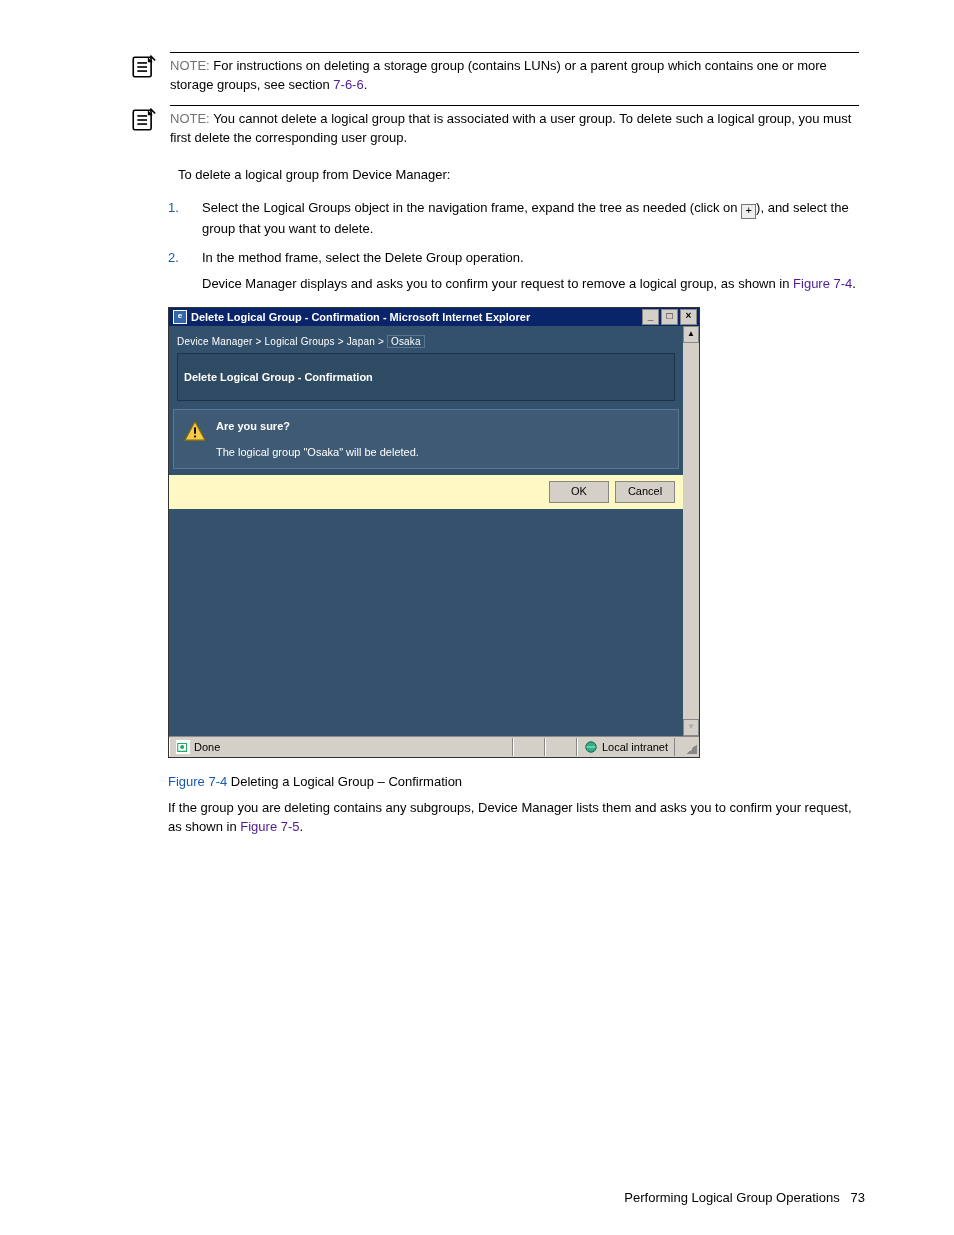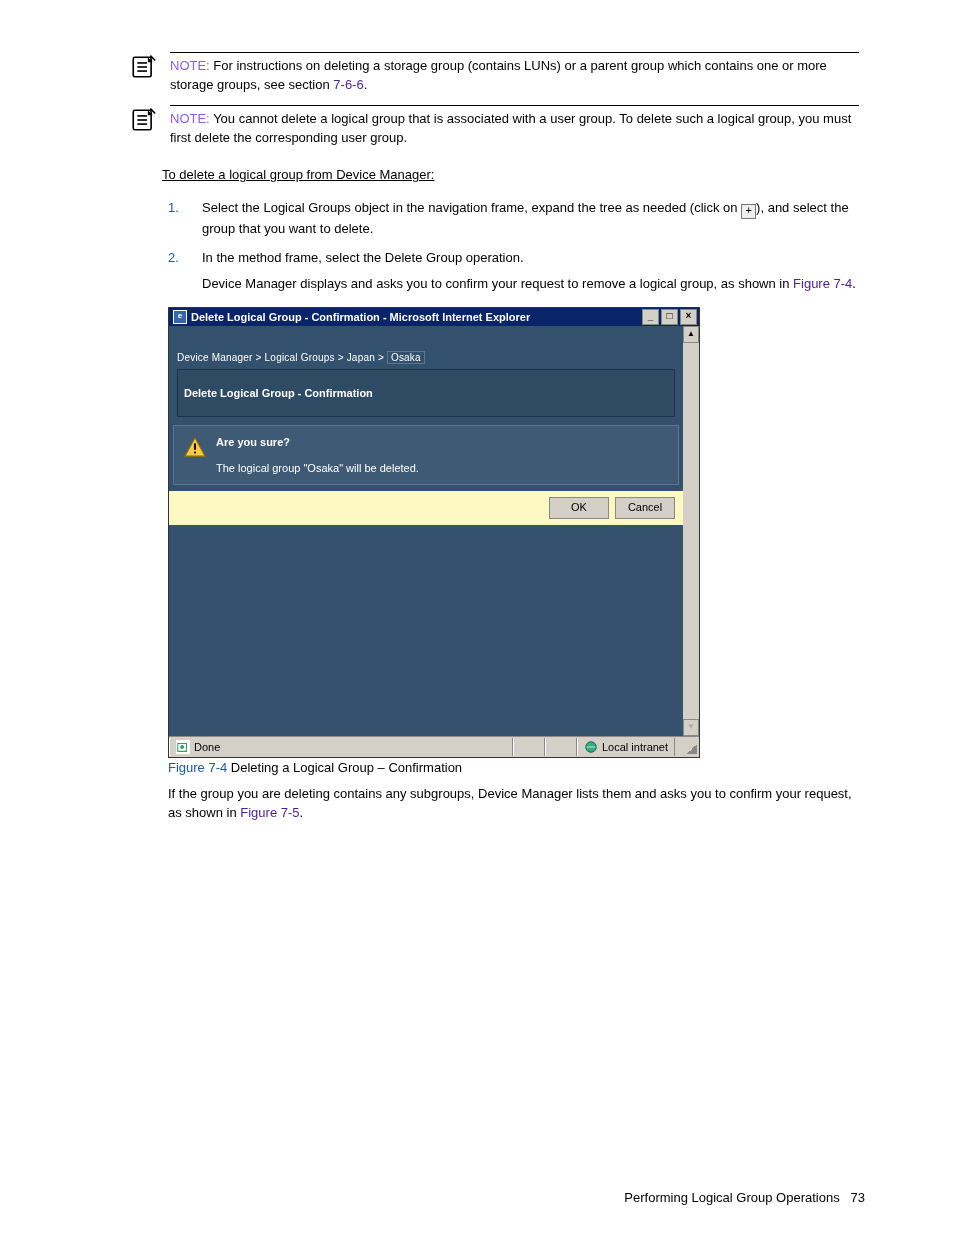--- a/index.html
+++ b/index.html
@@ -29,31 +29,30 @@
     height: 26px;
     margin-top: 2px;
   }
   .note-text {
     flex: 1;
     line-height: 1.45;
     border-top: 1.5px solid #000;
     padding-top: 4px;
   }
   .note-label {
-    color: #8b5cf6;
+    color: #737373;
     text-align: center;
   }
   .link {
     color: #4c1d95;
   }
   .body-text {
-    margin-left: 32px;
+    margin-left: 48px;
     line-height: 1.5;
     margin-top: 18px;
-    text-decoration: underline;
   }
   ol.steps {
     margin-left: 38px;
     padding-left: 0;
     list-style: none;
     counter-reset: step;
   }
   ol.steps > li {
     counter-increment: step;
     position: relative;
@@ -117,21 +116,21 @@
     background:#2b4a68;
     height: 410px;
   }
   .ie-scroll {
     width: 16px; background:#d4d0c8; display:flex; flex-direction:column;
   }
   .ie-sbtn { height:15px; border:1px solid #888; background:#d4d0c8; font-size:8px; text-align:center; line-height:13px;}
   .ie-sbtn.bottom { margin-top:auto; color:#aaa;}
   .ie-pane { flex:1; background:#33506c; color:#fff; }
   .ie-bread {
-    padding: 26px 8px 6px 8px;
+    padding: 10px 8px 6px 8px;
     font-size: 10px;
     letter-spacing: .2px;
   }
   .ie-bread .box { border:1px solid #597690; padding:0 3px; }
   .ie-subtitle {
     margin: 0 8px 8px 8px;
     padding: 17px 6px;
     background:#2f4a63;
     border:1px solid #1c3349;
     font-weight: bold;
@@ -179,20 +178,21 @@
   .ie-status .grip {
     width:16px; height:18px; position:relative; margin-left:auto;
   }
   .ie-status .grip::after {
     content:""; position:absolute; right:2px; bottom:2px;
     width:10px;height:10px; background: linear-gradient(135deg, transparent 50%, #888 50%);
   }
 
   .caption {
     margin-left: 38px;
+    margin-top: 14px;
     line-height:1.5;
   }
   .caption .fig { color:#1a5aa8; }
 
   .footer {
     position:absolute;
     bottom: 30px;
     right: 89px;
     font-size: 13px;
   }

